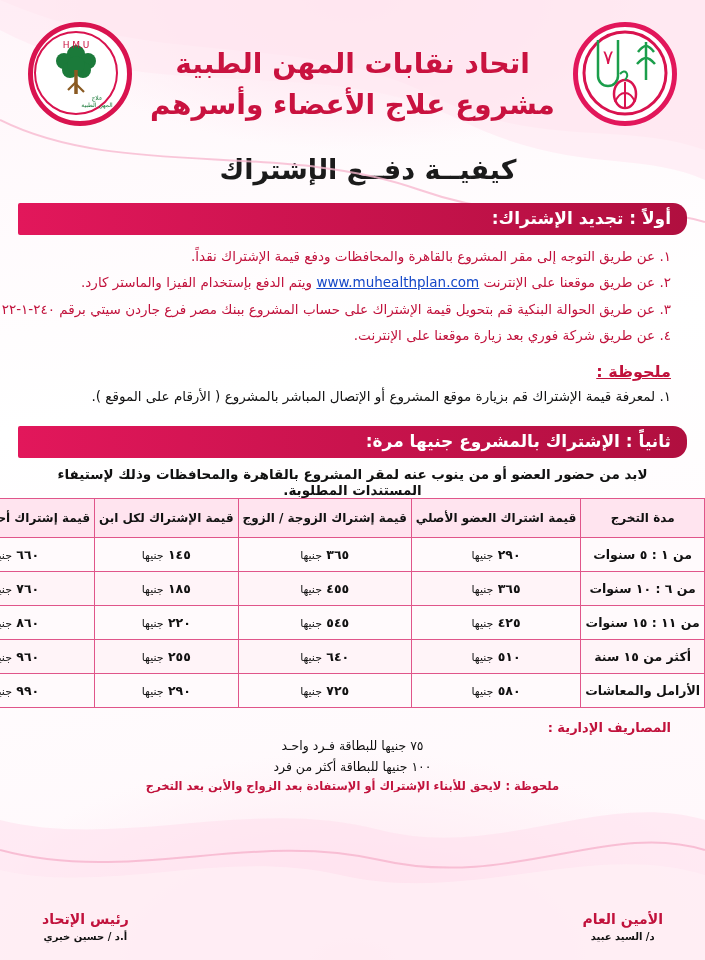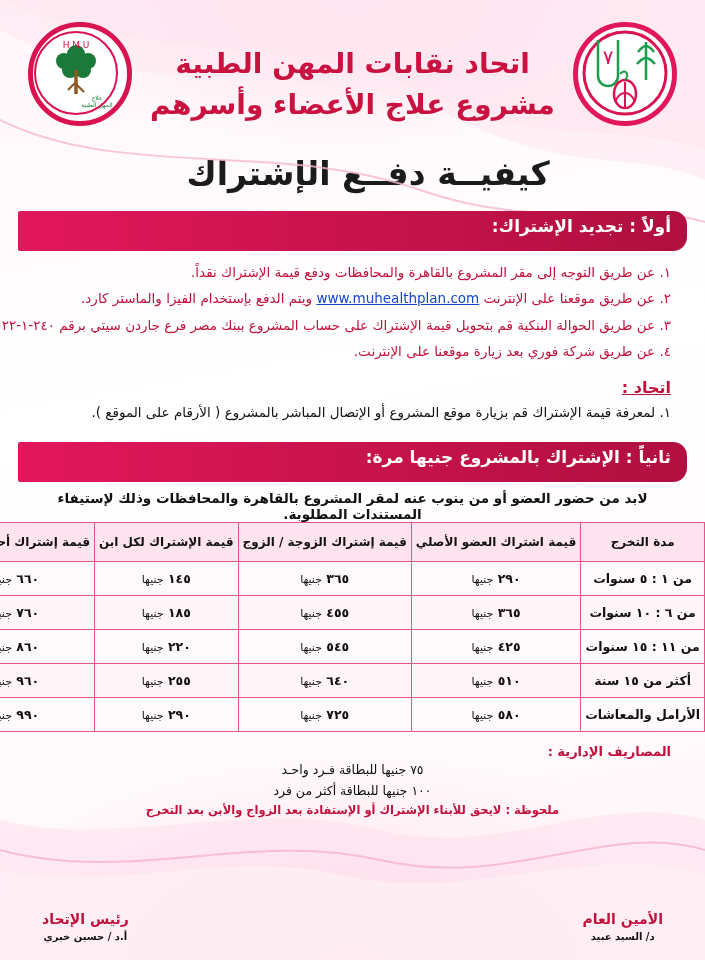--- a/index.html
+++ b/index.html
@@ -61,36 +61,36 @@
   .project-title {
     margin-top: 8px;
     font-size: 28px;
     font-weight: bold;
     color: #c9123f;
   }
 
   
   .headline {
     text-align: center;
-    font-size: 33px;
+    font-size: 27px;
     font-weight: bold;
     color: #1b1b1b;
     margin-top: 4px;
     letter-spacing: 1px;
     margin-left: 31px;
   }
 
   
   .section-banner {
     margin: 18px 18px 8px 18px;
     background: linear-gradient(90deg, #e2175b 0%, #b00f3f 100%);
     color: #ffffff;
     font-size: 17px;
     font-weight: bold;
-    padding: 5px 16px 15px 16px;
+    padding: 5px 16px 7px 16px;
     text-align: right;
     border-radius: 2px 14px 14px 2px;
     position: relative;
   }
   .section-banner.second { margin-top: 16px; }
 
   .body-list {
     margin: 6px 34px 0 34px;
     color: #c1123c;
     font-size: 13.5px;
@@ -263,21 +263,21 @@
       <span>ويتم الدفع بإستخدام الفيزا والماستر كارد.</span>
     </div>
     <div class="row">
       <span>٣. عن طريق الحوالة البنكية قم بتحويل قيمة الإشتراك على حساب المشروع ببنك مصر فرع جاردن سيتي برقم ٢٤٠-١-١٢٢</span>
     </div>
     <div class="row">
       <span>٤. عن طريق شركة فوري بعد زيارة موقعنا على الإنترنت.</span>
     </div>
   </div>
 
-  <div class="note-title">اتحاد :</div>
+  <div class="note-title">ملحوظة :</div>
   <div class="note-list">
     <div>١. لمعرفة قيمة الإشتراك قم بزيارة موقع المشروع أو الإتصال المباشر بالمشروع ( الأرقام على الموقع ).</div>
   </div>
 
   <div class="section-banner second">ثانياً : الإشتراك بالمشروع جنيها مرة:</div>
   <div class="firsttime-note">لابد من حضور العضو أو من ينوب عنه لمقر المشروع بالقاهرة والمحافظات وذلك لإستيفاء المستندات المطلوبة.</div>
 
 
   <table class="fees">
     <thead>

